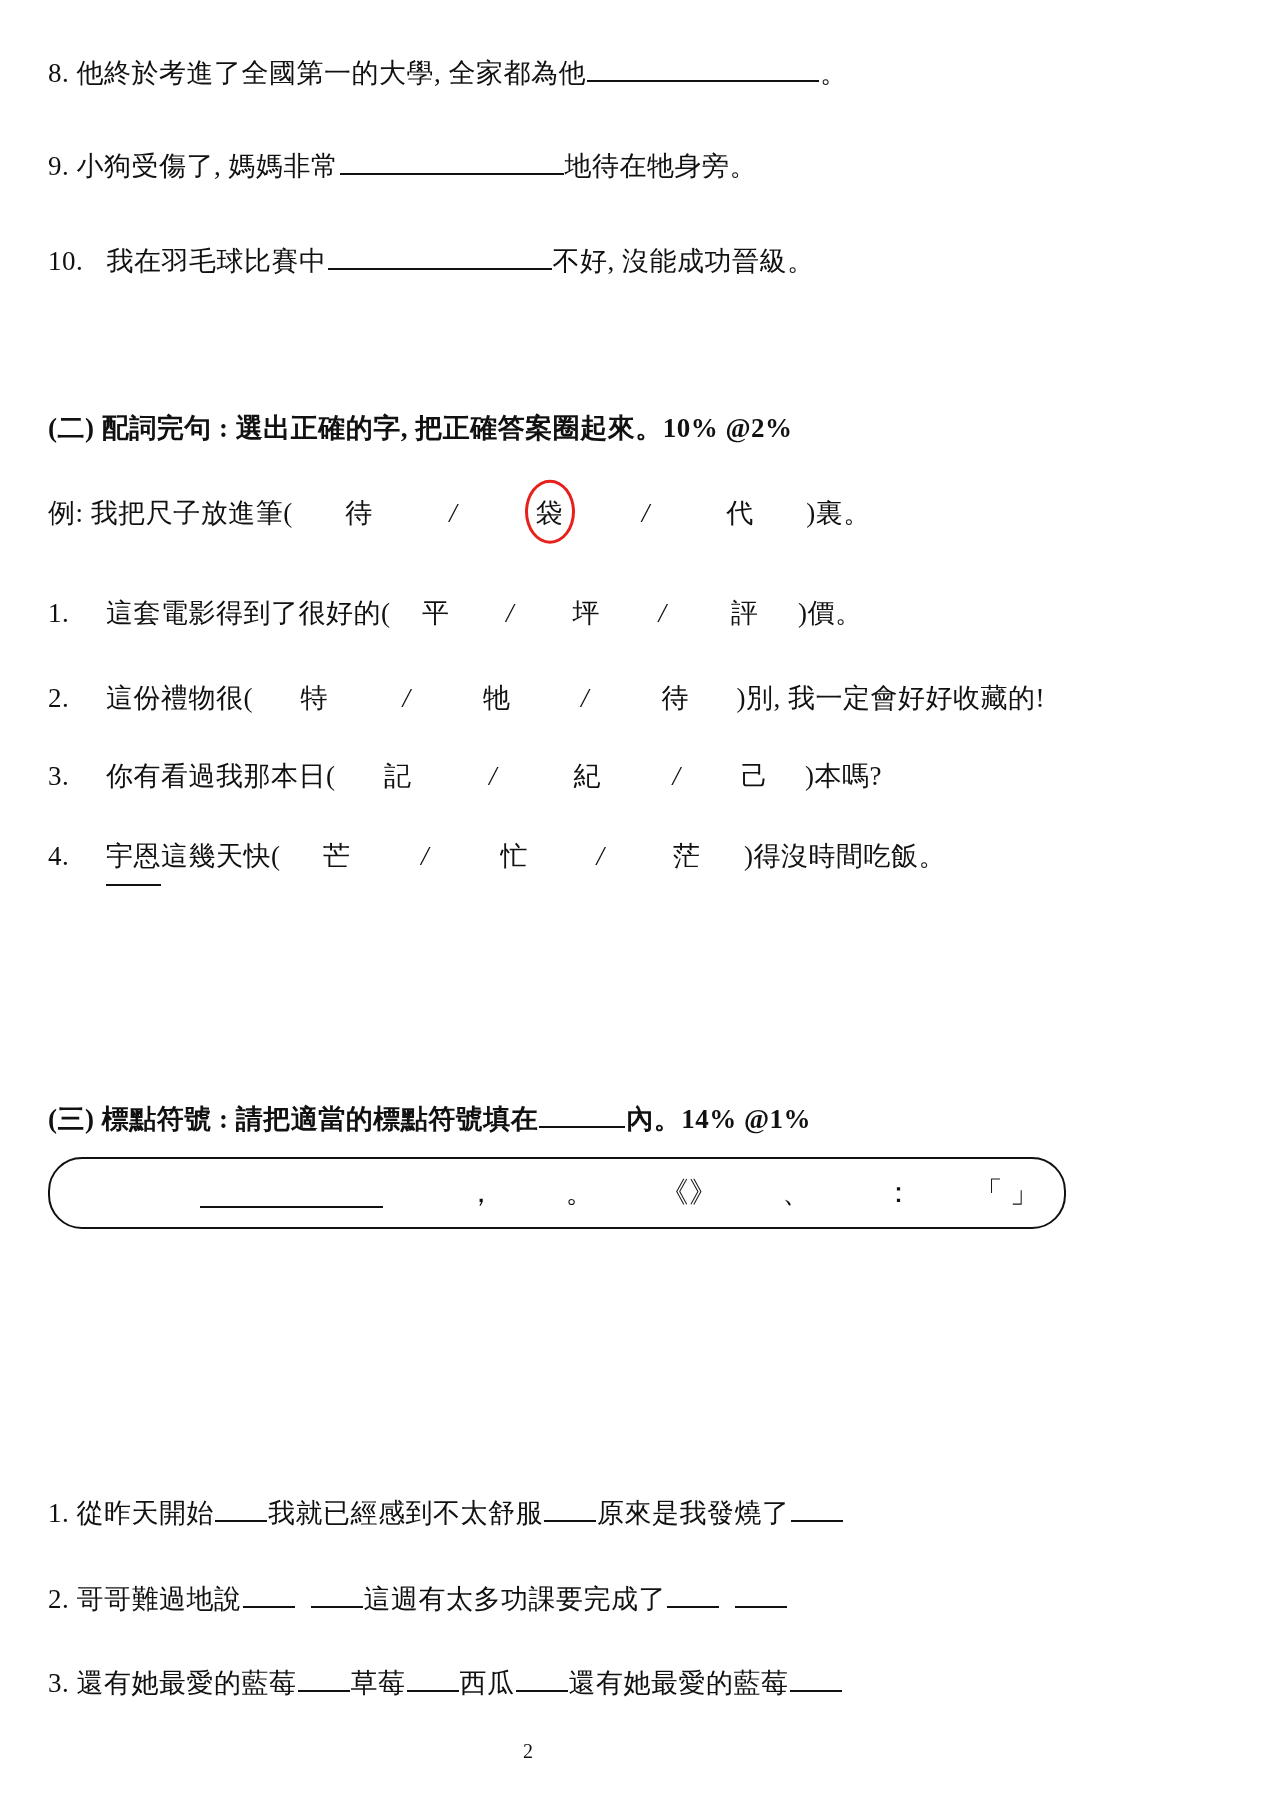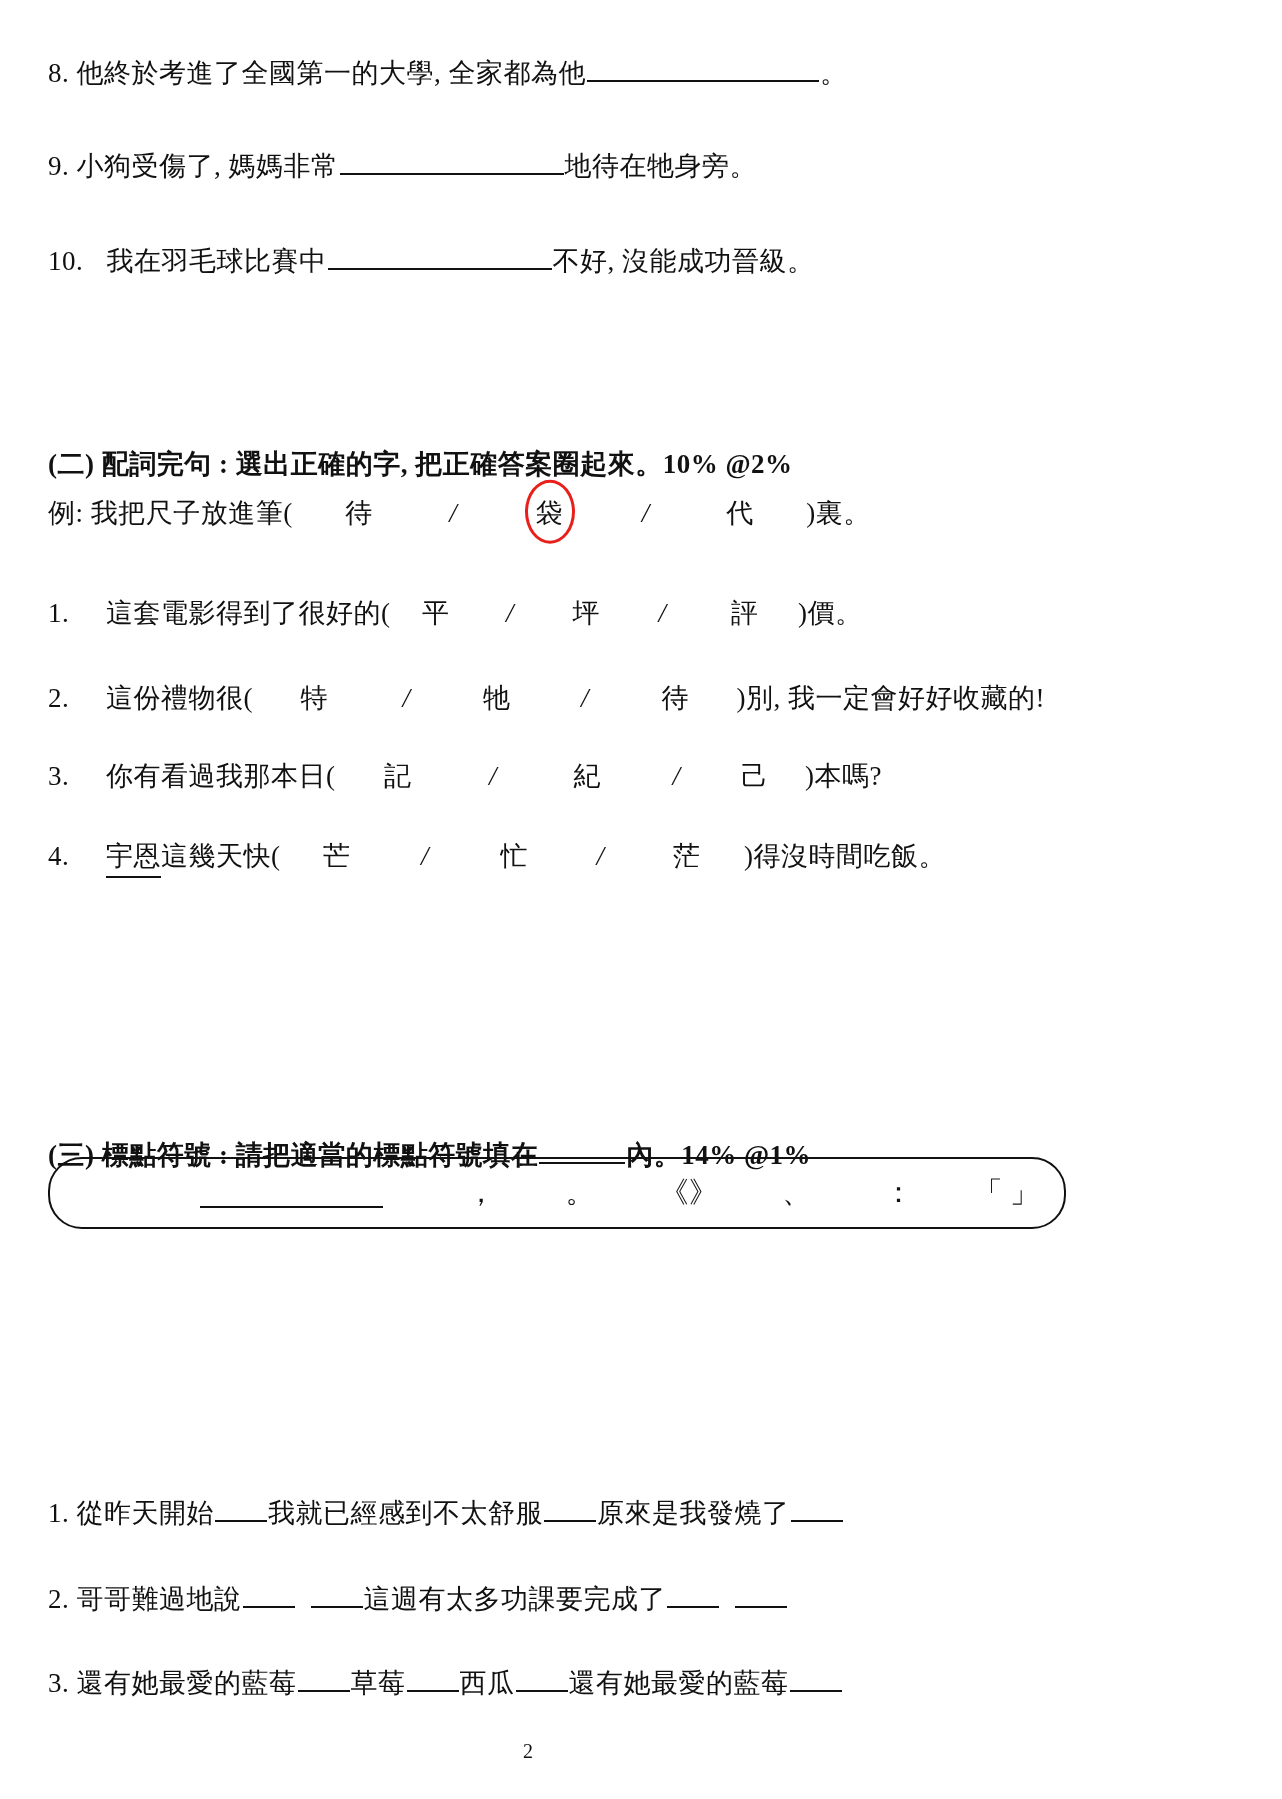--- a/index.html
+++ b/index.html
@@ -57,21 +57,20 @@
 
   
   .section-head {
     position: absolute;
     left: 48px;
     right: 40px;
     font-size: 27px;
     font-weight: bold;
     white-space: nowrap;
     letter-spacing: 0.5px;
-    margin-top: 36px;
   }
 
   
   .mc-row {
     position: absolute;
     left: 48px;
     right: 30px;
     font-size: 27px;
     white-space: nowrap;
     letter-spacing: 0.5px;
@@ -101,21 +100,21 @@
     top: 50%;
     width: 44px;
     height: 58px;
     transform: translate(-50%, -52%);
     border: 3px solid #e8201b;
     border-radius: 50%;
     pointer-events: none;
   }
   .uline {
     border-bottom: 2.5px solid #111;
-    padding-bottom: 5px;
+    padding-bottom: 13px;
   }
 
   
   .punct-box {
     position: absolute;
     left: 48px;
     width: 1018px;
     height: 72px;
     border: 2.5px solid #111;
     border-radius: 34px;

